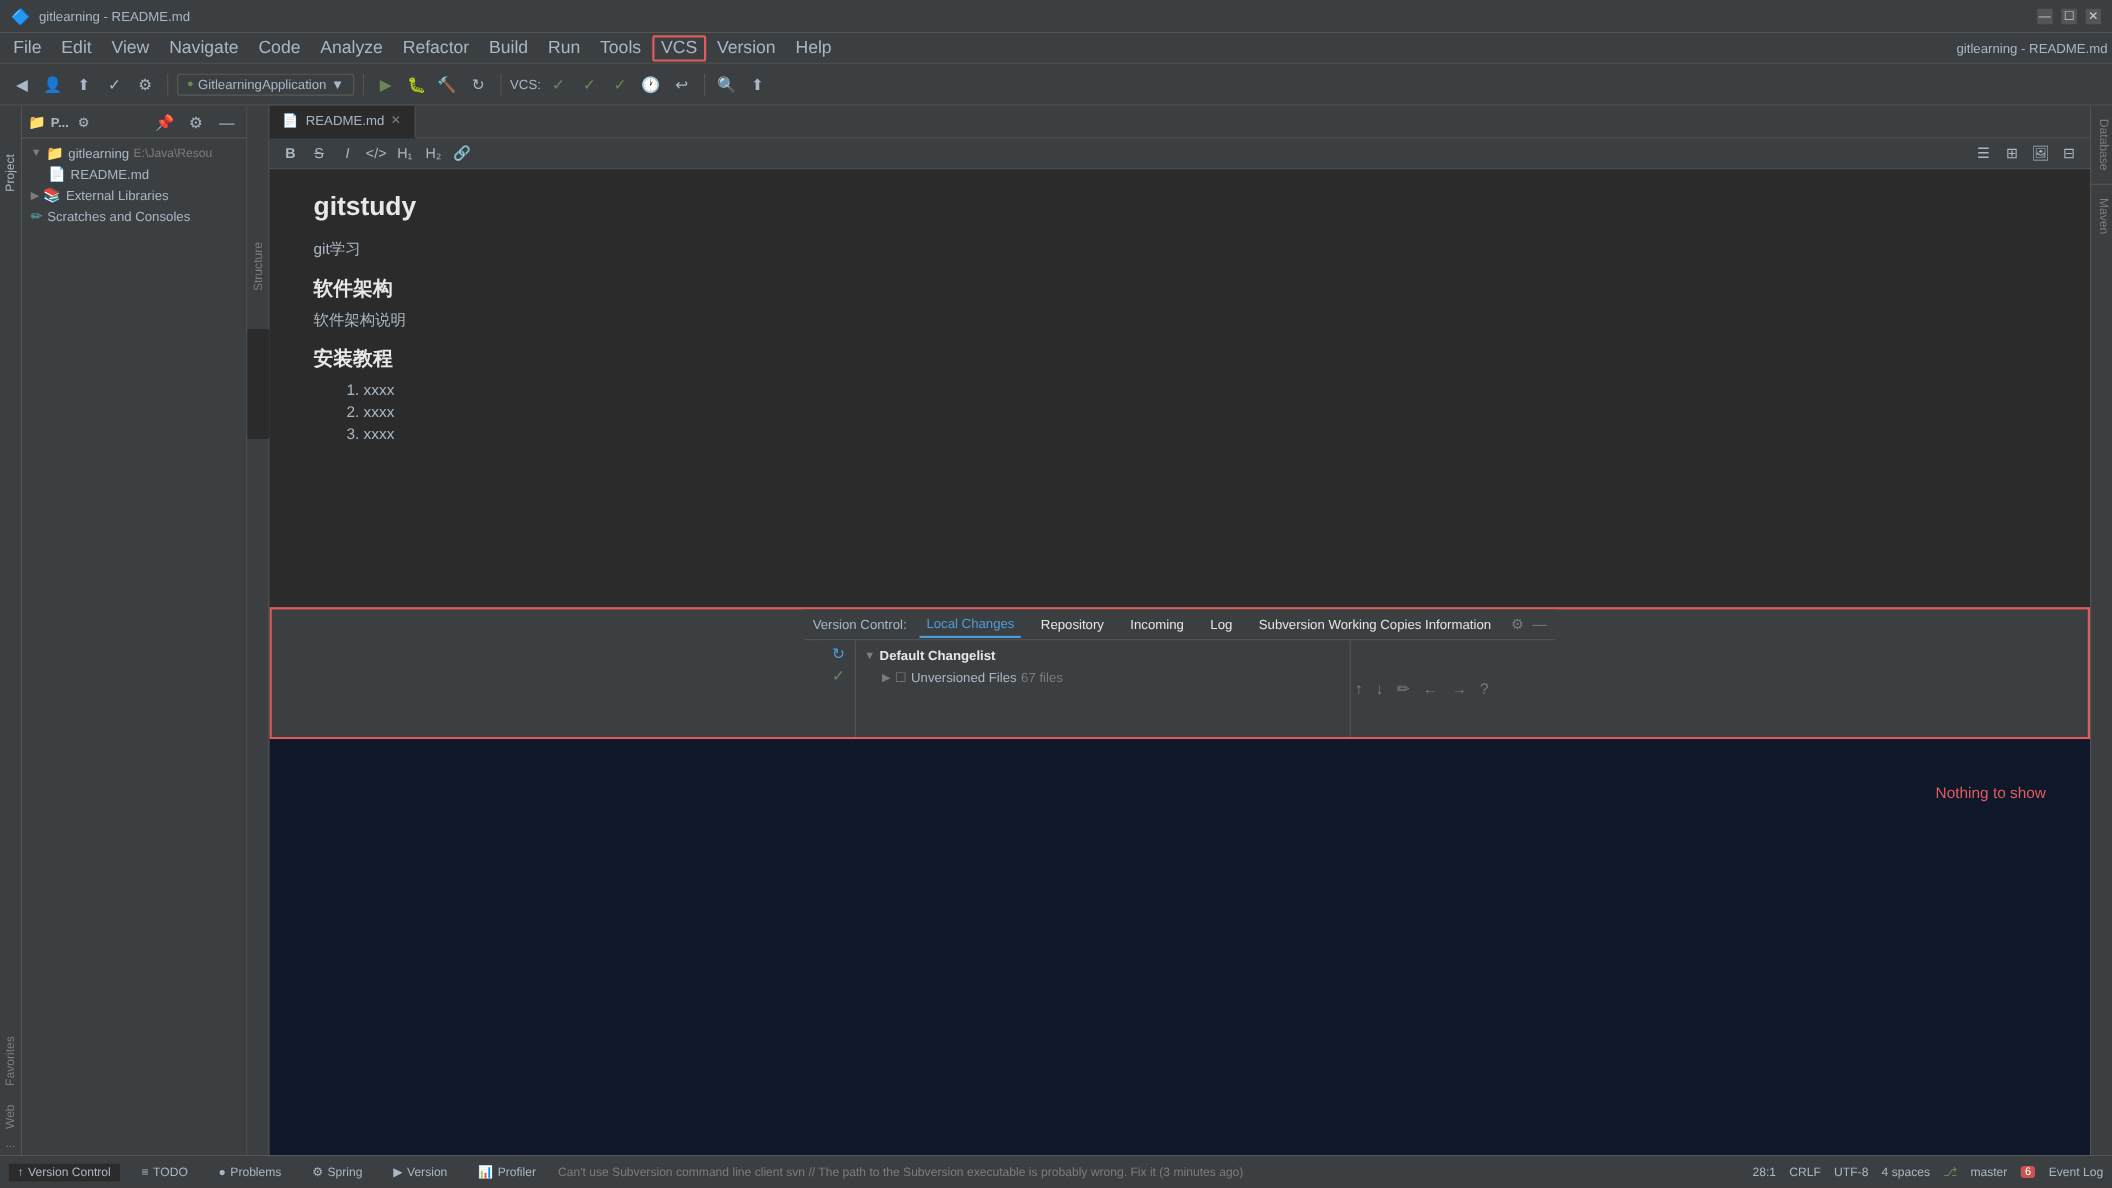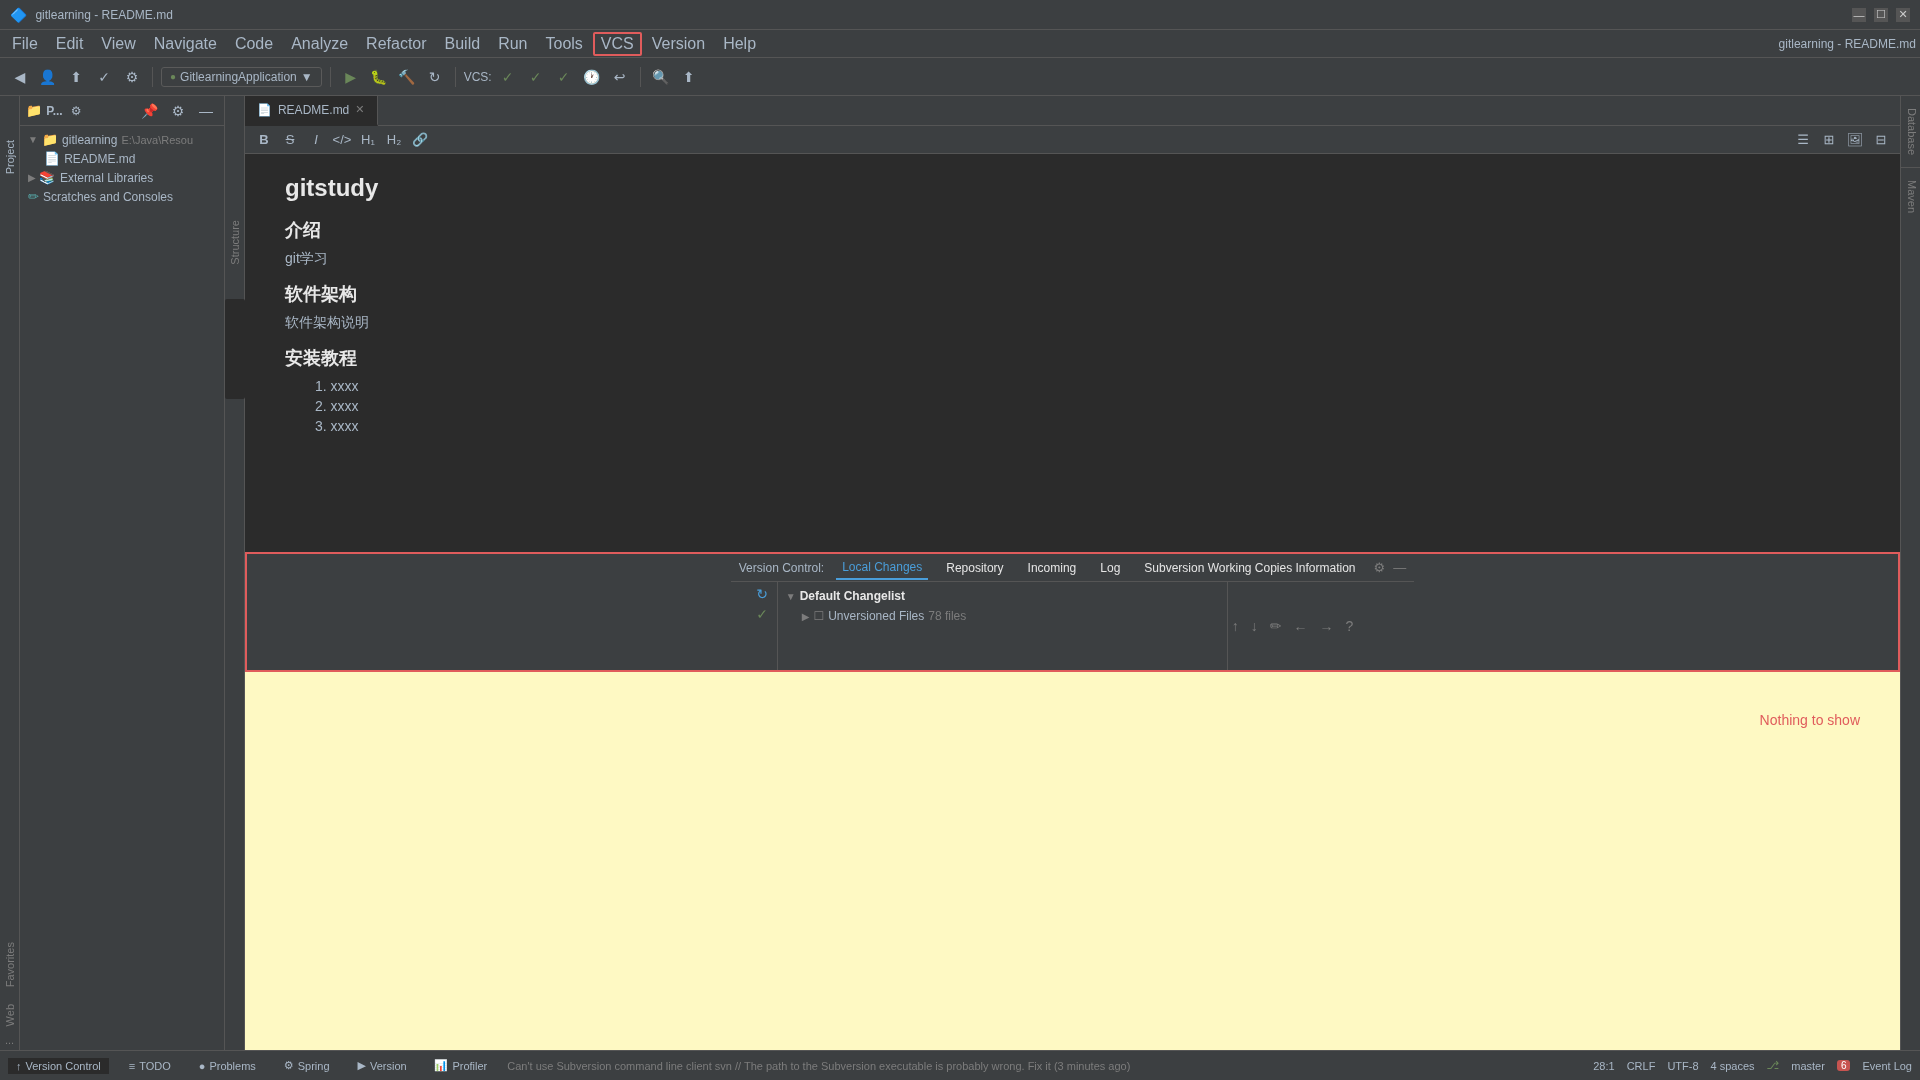--- a/index.html
+++ b/index.html
@@ -473,21 +473,20 @@
         <div style="flex:1;"></div>
         <button class="editor-toolbar-btn">☰</button>
         <button class="editor-toolbar-btn">⊞</button>
         <button class="editor-toolbar-btn">🖼</button>
         <button class="editor-toolbar-btn">⊟</button>
       </div>
 
       <div class="editor-body">
         <div class="md-h1">gitstudy</div>
 
-        <div class="md-h2">介绍</div>
         <div class="md-text">git学习</div>
 
         <div class="md-h2">软件架构</div>
         <div class="md-text">软件架构说明</div>
 
         <div class="md-h2">安装教程</div>
         <div class="md-list">1. xxxx</div>
         <div class="md-list">2. xxxx</div>
         <div class="md-list">3. xxxx</div>
       </div>
@@ -514,37 +513,37 @@
 
             <div class="vc-tree-item bold">
               <span class="vc-tree-arrow">▼</span>
               <span>Default Changelist</span>
             </div>
 
             <div class="vc-tree-item" style="padding-left:24px;">
               <span class="vc-tree-arrow">▶</span>
               <span class="vc-file-icon">☐</span>
               <span>Unversioned Files</span>
-              <span class="vc-count">78 files</span>
+              <span class="vc-count">67 files</span>
             </div>
           </div>
           <div class="vc-right">
             <div class="vc-toolbar-btns">
               <button class="vc-action-btn">↑</button>
               <button class="vc-action-btn">↓</button>
               <button class="vc-action-btn">✏</button>
               <button class="vc-action-btn">←</button>
               <button class="vc-action-btn">→</button>
               <button class="vc-action-btn">?</button>
             </div>
           </div>
         </div>
       </div>
 
-      <div style="flex:1; background:#fef9c3; display:flex; align-items:flex-start; justify-content:flex-end; padding: 20px 40px 0 0;">
+      <div style="flex:1; background:#0f172a; display:flex; align-items:flex-start; justify-content:flex-end; padding: 20px 40px 0 0;">
         <div class="nothing-to-show">Nothing to show</div>
       </div>
 
     </div>
 
     <div style="display:flex; flex-direction:column; background:#3c3f41; border-left:1px solid #555; min-width:20px;">
       <div style="writing-mode:vertical-rl; font-size:11px; color:#7c7c7c; padding:12px 2px; cursor:pointer; border-bottom:1px solid #555;">Database</div>
       <div style="writing-mode:vertical-rl; font-size:11px; color:#7c7c7c; padding:12px 2px; cursor:pointer;">Maven</div>
     </div>
   </div>

